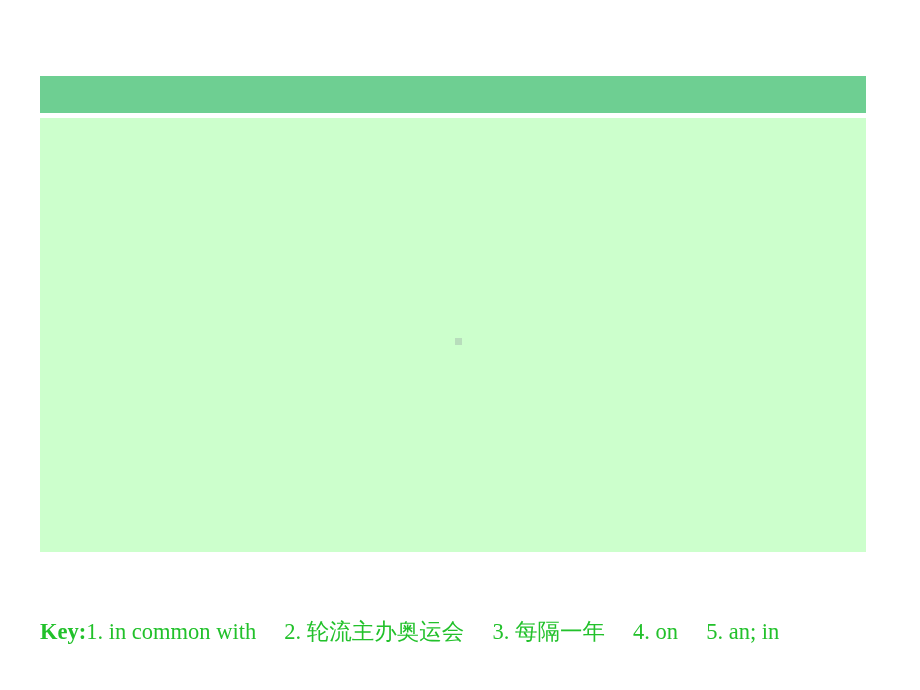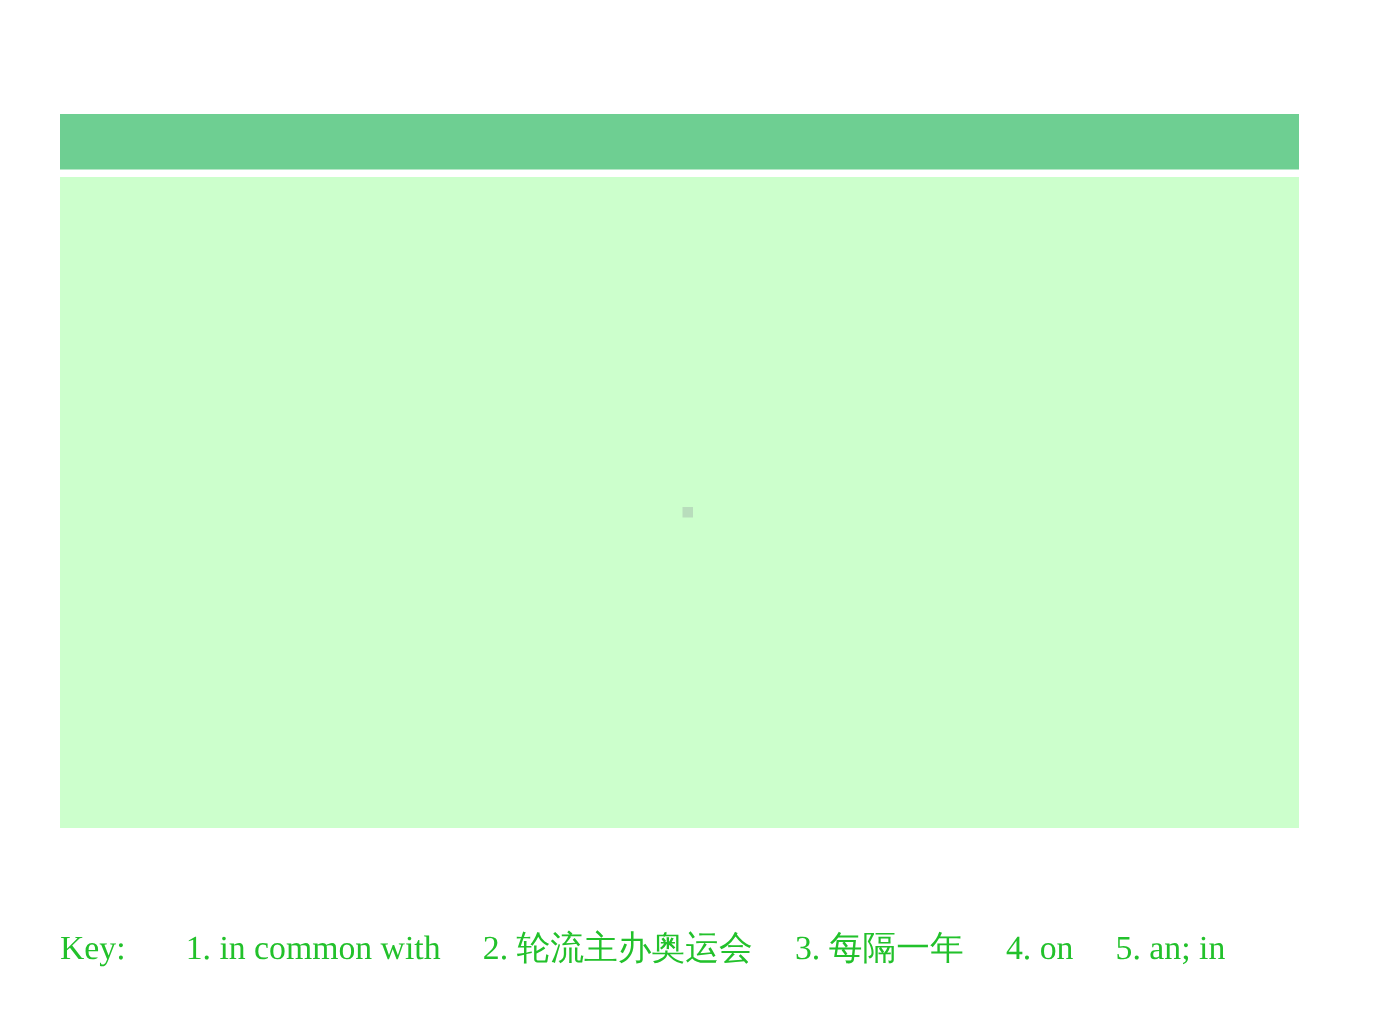--- a/index.html
+++ b/index.html
@@ -87,25 +87,24 @@
     font-family: "Liberation Serif", serif;
     font-size: 22.5px;
     line-height: 28px;
     white-space: pre;
   }
   .key-line {
     display: block;
     white-space: pre;
   }
   .key-label {
-    font-weight: normal;
+    font-weight: bold;
   }
   .key-item {
     white-space: pre;
-    margin-left: 40px;
   }
 </style>
 </head>
 <body>
 
 <div id="slide">
 
   <div id="title-bar">
     <span id="title-text"></span>
   </div>

